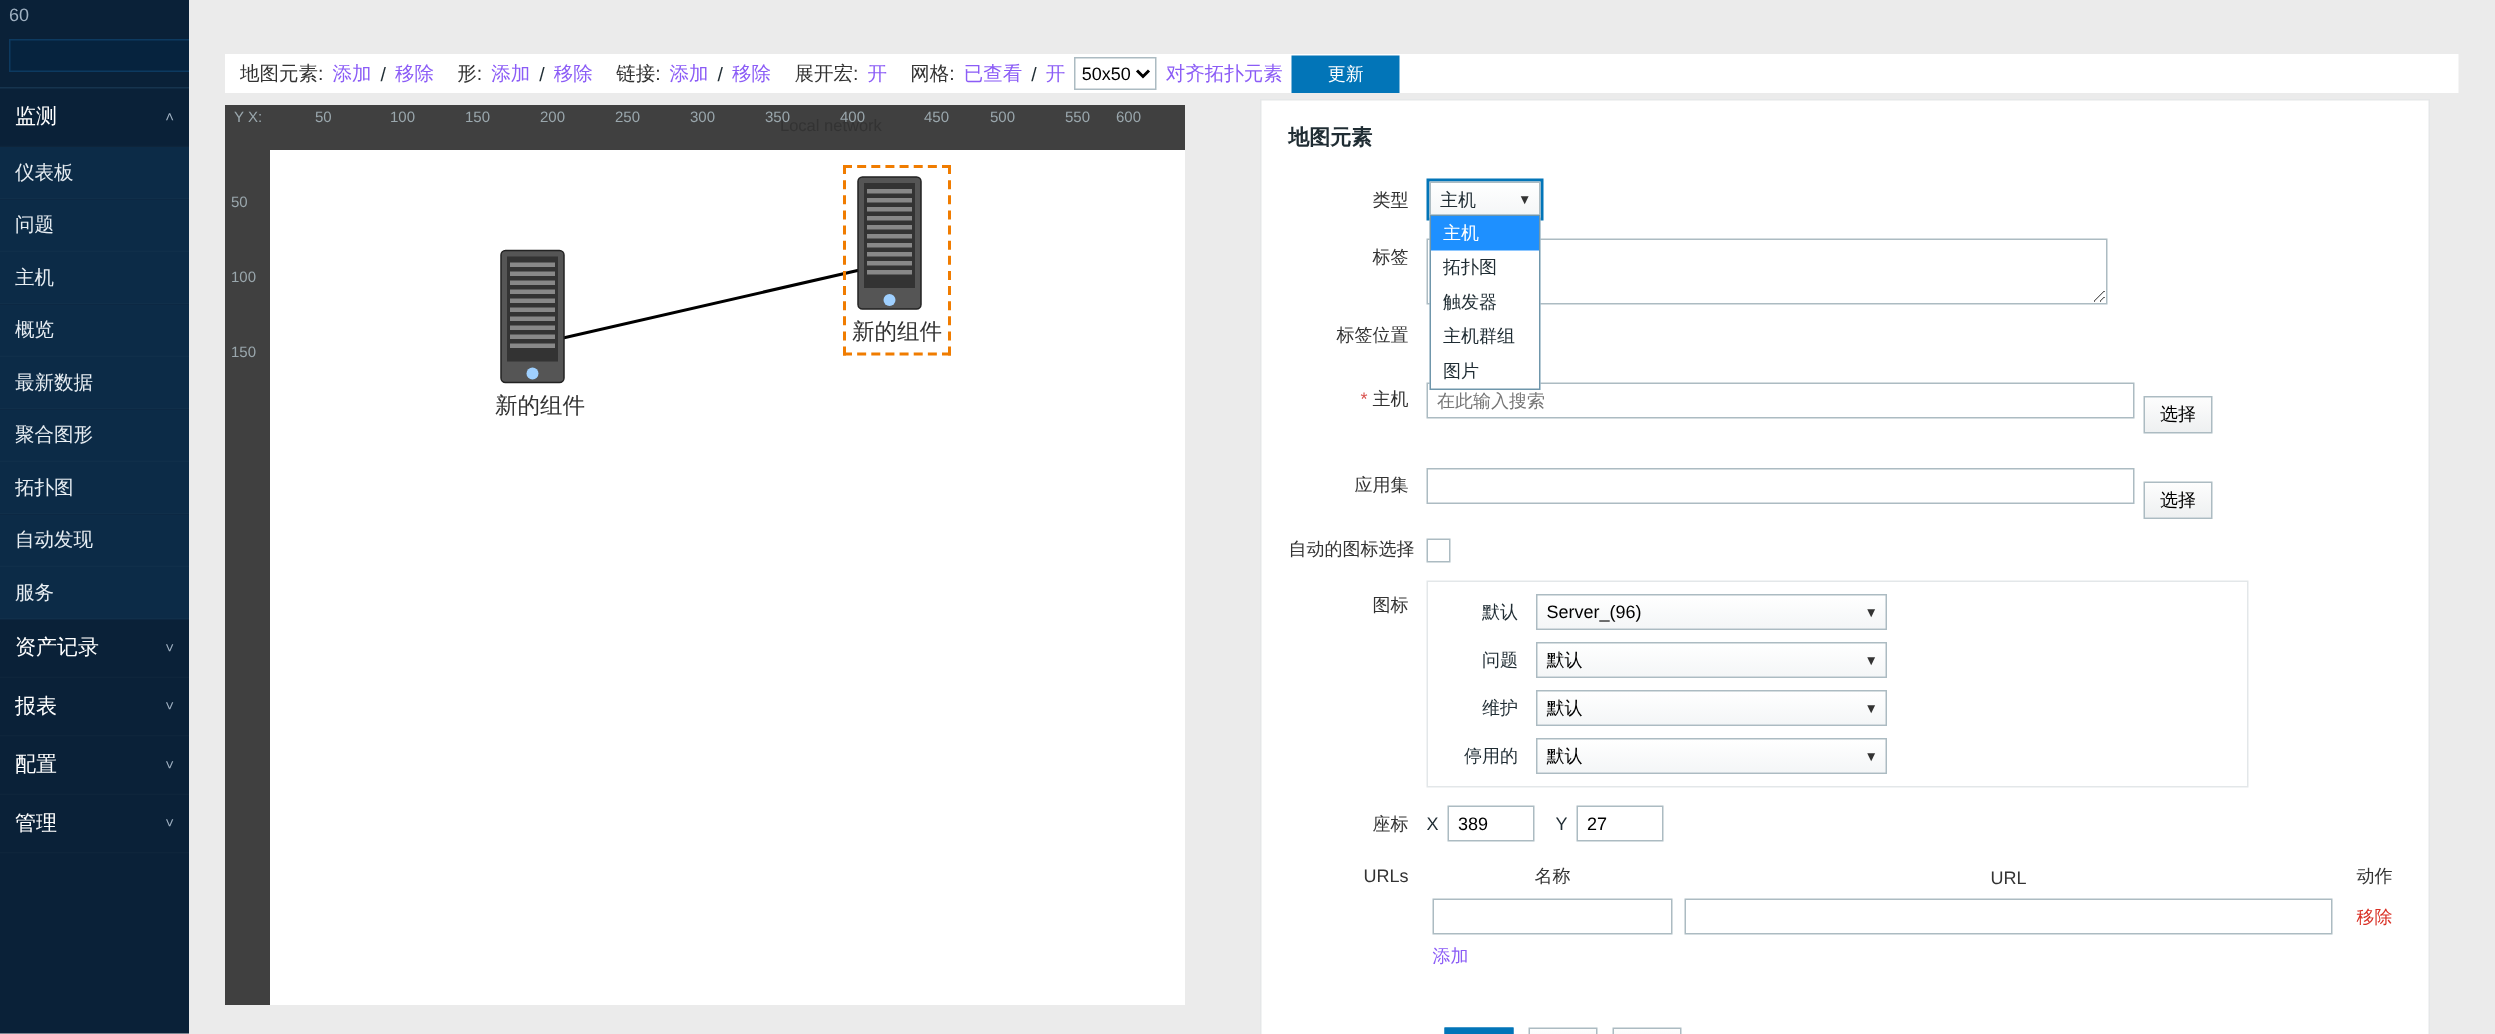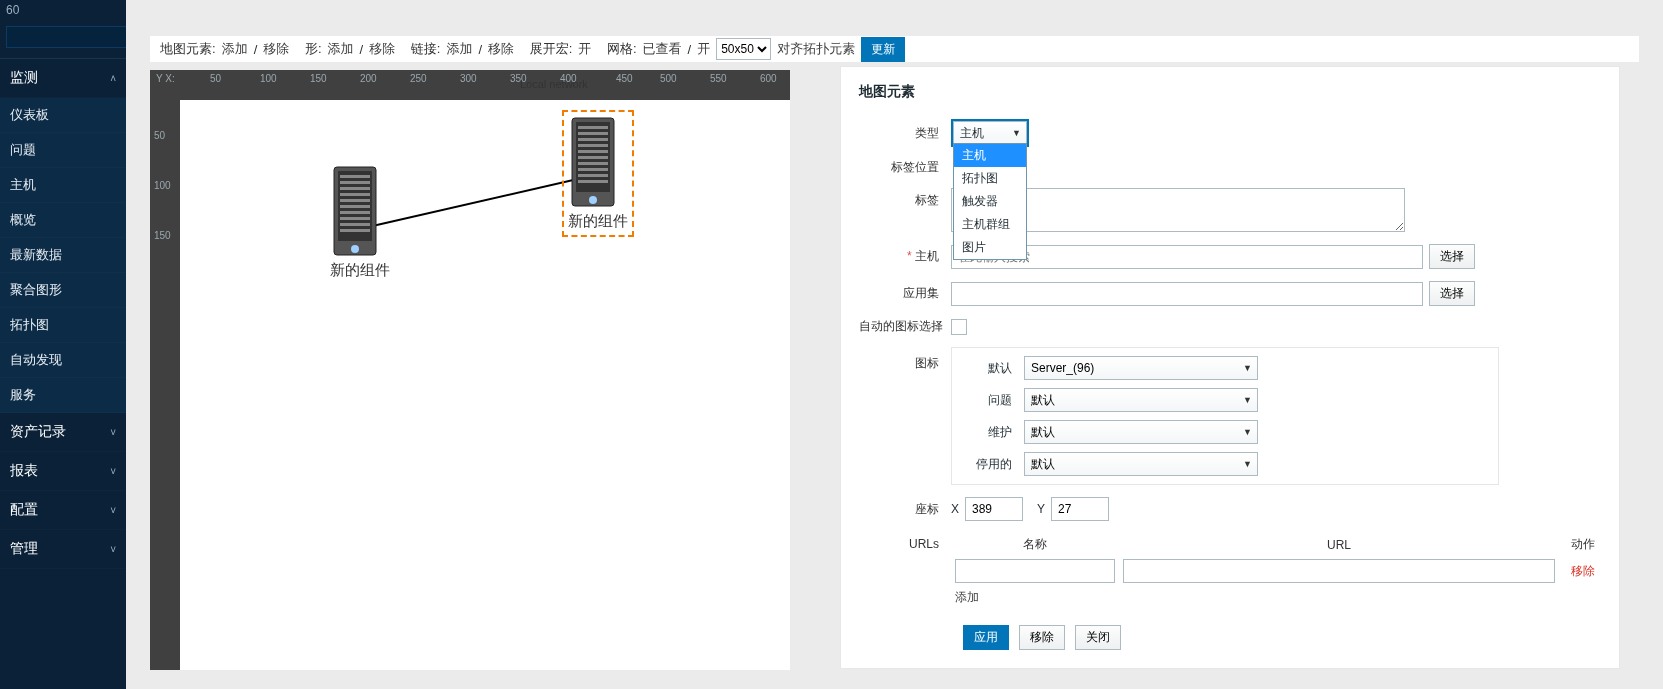--- a/index.html
+++ b/index.html
@@ -1,31 +1,31 @@
 <!DOCTYPE html>
 <html><head>
 <meta charset="utf-8">
 <style>
   * { box-sizing: border-box; margin: 0; padding: 0; }
   body { font-family: Arial, sans-serif; font-size: 12px; color: #1f2c33; background: #ebebeb; width:1663px; height:689px; overflow:hidden; }
-  a { text-decoration: none; color: #404040; cursor: pointer; }
+  a { text-decoration: none; color: #8b5cf6; cursor: pointer; }
 
   
   .sidebar { position:absolute; left:0; top:0; width:126px; height:689px; background:#0a2138; color:#fff; overflow:hidden; }
   .sidebar-top { height:20px; display:flex; align-items:center; padding-left:6px; font-size:12px; color:#9fb0c1; }
   .search-row { display:flex; align-items:center; gap:6px; padding:6px 6px 10px; border-bottom:1px solid #16344e; }
   .search-input { flex:1; height:22px; background:#06233e; border:1px solid #0d3a60; color:#fff; padding:0 6px; }
   .nav-item { padding:10px 10px; font-size:14px; display:flex; align-items:center; justify-content:space-between; cursor:pointer; border-bottom:1px solid rgba(255,255,255,.02); }
   .nav-item.sub { font-size:13px; padding:8px 10px; background:#0c2b47; color:#e8eef3; }
   .chev { font-size:10px; color:#9fb0c1; }
 
   
   .toolbar { position:absolute; left:150px; top:36px; right:24px; height:26px; background:#fff; display:flex; align-items:center; gap:6px; padding:0 10px; font-size:13px; }
   .lbl { color:#333; }
-  .btn-update { background:#0275b8; color:#fff; border:none; padding:4px 10px; cursor:pointer; font-size:12px; }
+  .btn-update { background:#0275b8; color:#fff; border:none; padding:4px 24px; cursor:pointer; font-size:12px; }
   .grid-select { height:22px; border:1px solid #acbbc2; background:#fff; font-size:12px; }
 
   
   .canvas-wrap { position:absolute; left:150px; top:70px; width:640px; height:600px; background:#404040; }
   .ruler-x { position:absolute; left:30px; top:3px; right:4px; height:16px; color:#9aa7ad; font-size:10px; }
   .ruler-x span { position:absolute; top:0; }
   .ruler-y { position:absolute; left:4px; top:30px; width:26px; color:#9aa7ad; font-size:10px; }
   .ruler-y span { position:absolute; left:0; }
   .yx { position:absolute; left:6px; top:3px; color:#9aa7ad; font-size:10px; }
   .map { position:absolute; left:30px; top:30px; right:0; bottom:0; background:#fff; }
@@ -41,21 +41,21 @@
   .panel-title { font-size:14px; font-weight:bold; margin-bottom:18px; }
   .form-row { display:flex; align-items:center; margin-bottom:12px; }
   .form-row .f-label { width:92px; text-align:right; padding-right:12px; font-size:12px; color:#333; white-space:nowrap; }
   .req::before { content:"* "; color:#d9534f; }
   .input, .select, .textarea { border:1px solid #acbbc2; font-size:12px; padding:3px 6px; background:#fff; }
   .input { height:24px; }
   .textarea { width:454px; height:44px; }
   .select { height:24px; appearance:none; background:linear-gradient(#fff,#f4f6f7); padding-right:22px; position:relative; }
   .sel-wrap { position:relative; display:inline-block; }
   .sel-arrow { position:absolute; right:6px; top:50%; transform:translateY(-50%); font-size:9px; color:#333; pointer-events:none; }
-  .btn { border:1px solid #acbbc2; background:linear-gradient(#fdfdfd,#eef0f1); padding:3px 10px; font-size:12px; cursor:pointer; }
+  .btn { border:1px solid #acbbc2; background:linear-gradient(#fdfdfd,#eef0f1); padding:3px 10px; font-size:12px; cursor:pointer;margin-top:20px; }
   .btn-primary { background:#0275b8; color:#fff; border:1px solid #0275b8; }
   .ck { width:16px; height:16px; border:1px solid #acbbc2; background:#fff; }
 
   .dropdown-open { position:relative; }
   .dropdown-list { position:absolute; top:22px; left:0; right:0; border:1px solid #6f96ab; background:#fff; z-index:30; }
   .type-select-row { position:relative; }
   .type-border { border:2px solid #0275b8; display:inline-flex; }
   .dropdown-list div { padding:3px 8px; font-size:12px; cursor:pointer; }
   .dropdown-list .sel { background:#1e90ff; color:#fff; }
 
@@ -175,21 +175,21 @@
     <span style="left:80px">100</span>
     <span style="left:130px">150</span>
     <span style="left:180px">200</span>
     <span style="left:230px">250</span>
     <span style="left:280px">300</span>
     <span style="left:330px">350</span>
     <span style="left:380px">400</span>
     <span style="left:436px">450</span>
     <span style="left:480px">500</span>
     <span style="left:530px">550</span>
-    <span style="left:580px">600</span>
+    <span style="left:564px">600</span>
   </div>
   <div class="ruler-y">
     <span style="top:30px">50</span>
     <span style="top:80px">100</span>
     <span style="top:130px">150</span>
   </div>
   <div class="map">
     <div class="networklabel">Local network</div>
 
     <svg class="line" style="left:0;top:0" width="640" height="300">
@@ -255,27 +255,27 @@
           <div class="sel">主机</div>
           <div>拓扑图</div>
           <div>触发器</div>
           <div>主机群组</div>
           <div>图片</div>
         </div>
       </div>
     </div>
   </div>
 
-  <div class="form-row">
-    <div class="f-label">标签位置</div>
-  </div>
-
   <div class="form-row" style="align-items:flex-start;">
     <div class="f-label" style="padding-top:4px;">标签</div>
     <textarea class="textarea" style=""></textarea>
+  </div>
+
+  <div class="form-row">
+    <div class="f-label">标签位置</div>
   </div>
 
   <div class="form-row">
     <div class="f-label req">主机</div>
     <input class="input wide-input" placeholder="在此输入搜索" style="">
     <span style="width:6px"></span>
     <button class="btn">选择</button>
   </div>
 
   <div class="form-row">

